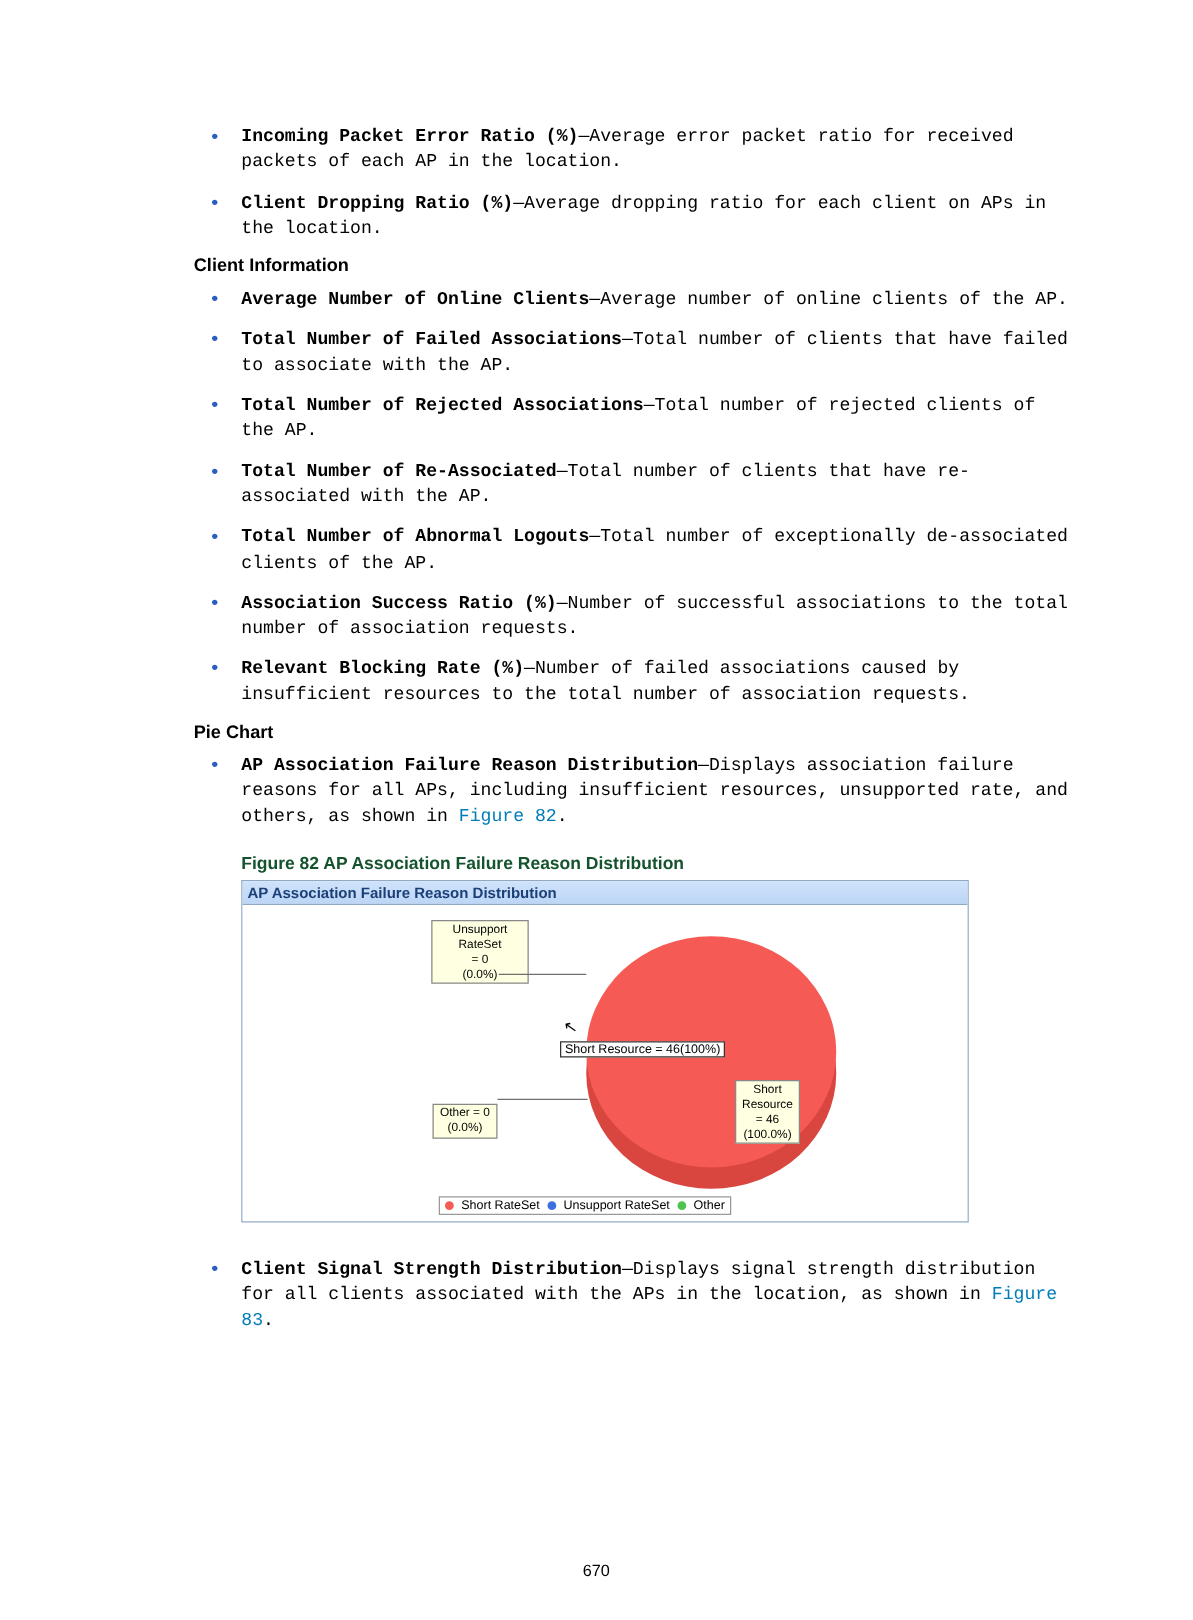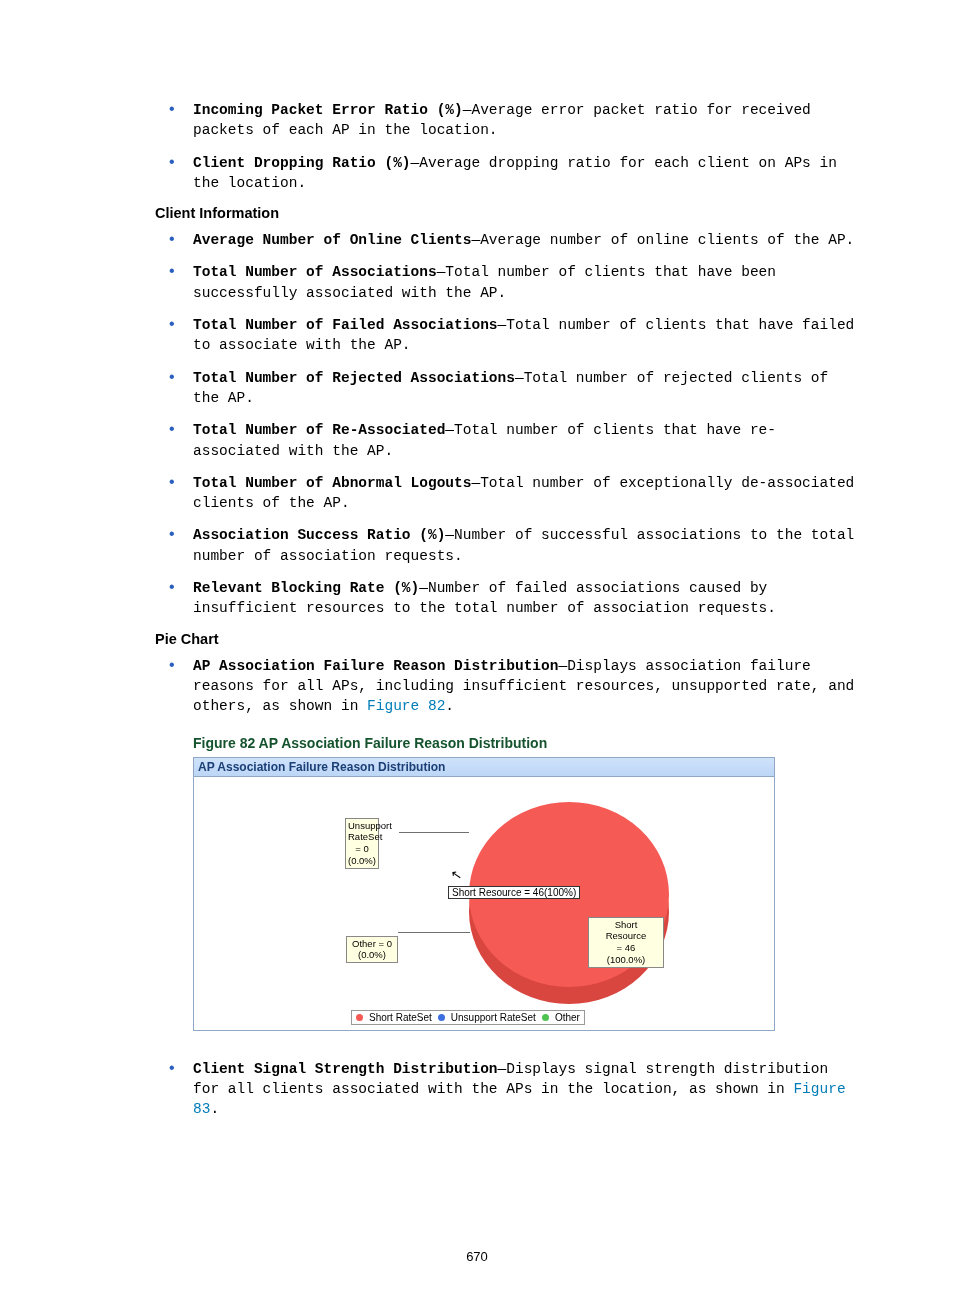--- a/index.html
+++ b/index.html
@@ -143,21 +143,20 @@
     </li>
     <li class="bullet-item">
       <span class="term">Client Dropping Ratio (%)</span><span>—Average dropping ratio for each client on APs in the location.</span>
     </li>
   </ul>
 
   <div class="section-heading">Client Information</div>
 
   <ul class="bullet-list">
     <li class="bullet-item"><span class="term">Average Number of Online Clients</span><span>—Average number of online clients of the AP.</span></li>
-    <li class="bullet-item"><span class="term">Total Number of Associations</span><span>—Total number of clients that have been successfully associated with the AP.</span></li>
     <li class="bullet-item"><span class="term">Total Number of Failed Associations</span><span>—Total number of clients that have failed to associate with the AP.</span></li>
     <li class="bullet-item"><span class="term">Total Number of Rejected Associations</span><span>—Total number of rejected clients of the AP.</span></li>
     <li class="bullet-item"><span class="term">Total Number of Re-Associated</span><span>—Total number of clients that have re-associated with the AP.</span></li>
     <li class="bullet-item"><span class="term">Total Number of Abnormal Logouts</span><span>—Total number of exceptionally de-associated clients of the AP.</span></li>
     <li class="bullet-item"><span class="term">Association Success Ratio (%)</span><span>—Number of successful associations to the total number of association requests.</span></li>
     <li class="bullet-item"><span class="term">Relevant Blocking Rate (%)</span><span>—Number of failed associations caused by insufficient resources to the total number of association requests.</span></li>
   </ul>
 
   <div class="section-heading">Pie Chart</div>
 
@@ -168,31 +167,31 @@
   </ul>
 
   <div class="fig-caption">Figure 82 AP Association Failure Reason Distribution</div>
 
   <div class="figure-box">
     <div class="figure-header">AP Association Failure Reason Distribution</div>
     <div class="chart-area">
       <div class="pie-base"></div>
       <div class="pie"></div>
 
-      <div class="label-box" style="left:151px; top:41px; width:34px;">Unsupport
+      <div class="label-box" style="left:151px; top:12px; width:78px;">Unsupport
 RateSet
 = 0
 (0.0%)</div>
       <div class="connector" style="left:205px; top:55px; width:70px;"></div>
 
       <div class="label-box" style="left:152px; top:159px; width:52px;">Other = 0
 (0.0%)</div>
       <div class="connector" style="left:204px; top:155px; width:72px;"></div>
 
-      <div class="label-box" style="left:394px; top:140px; width:76px;">Short
+      <div class="label-box" style="left:394px; top:140px; width:52px;">Short
 Resource
 = 46
 (100.0%)</div>
 
       <div class="cursor" style="left:257px; top:90px;">↖</div>
       <div class="tooltip-box" style="left:254px; top:109px;">Short Resource = 46(100%)</div>
 
       <div class="legend">
         <span class="legend-dot" style="background:#f55a55"></span>
         <span>Short RateSet</span>

